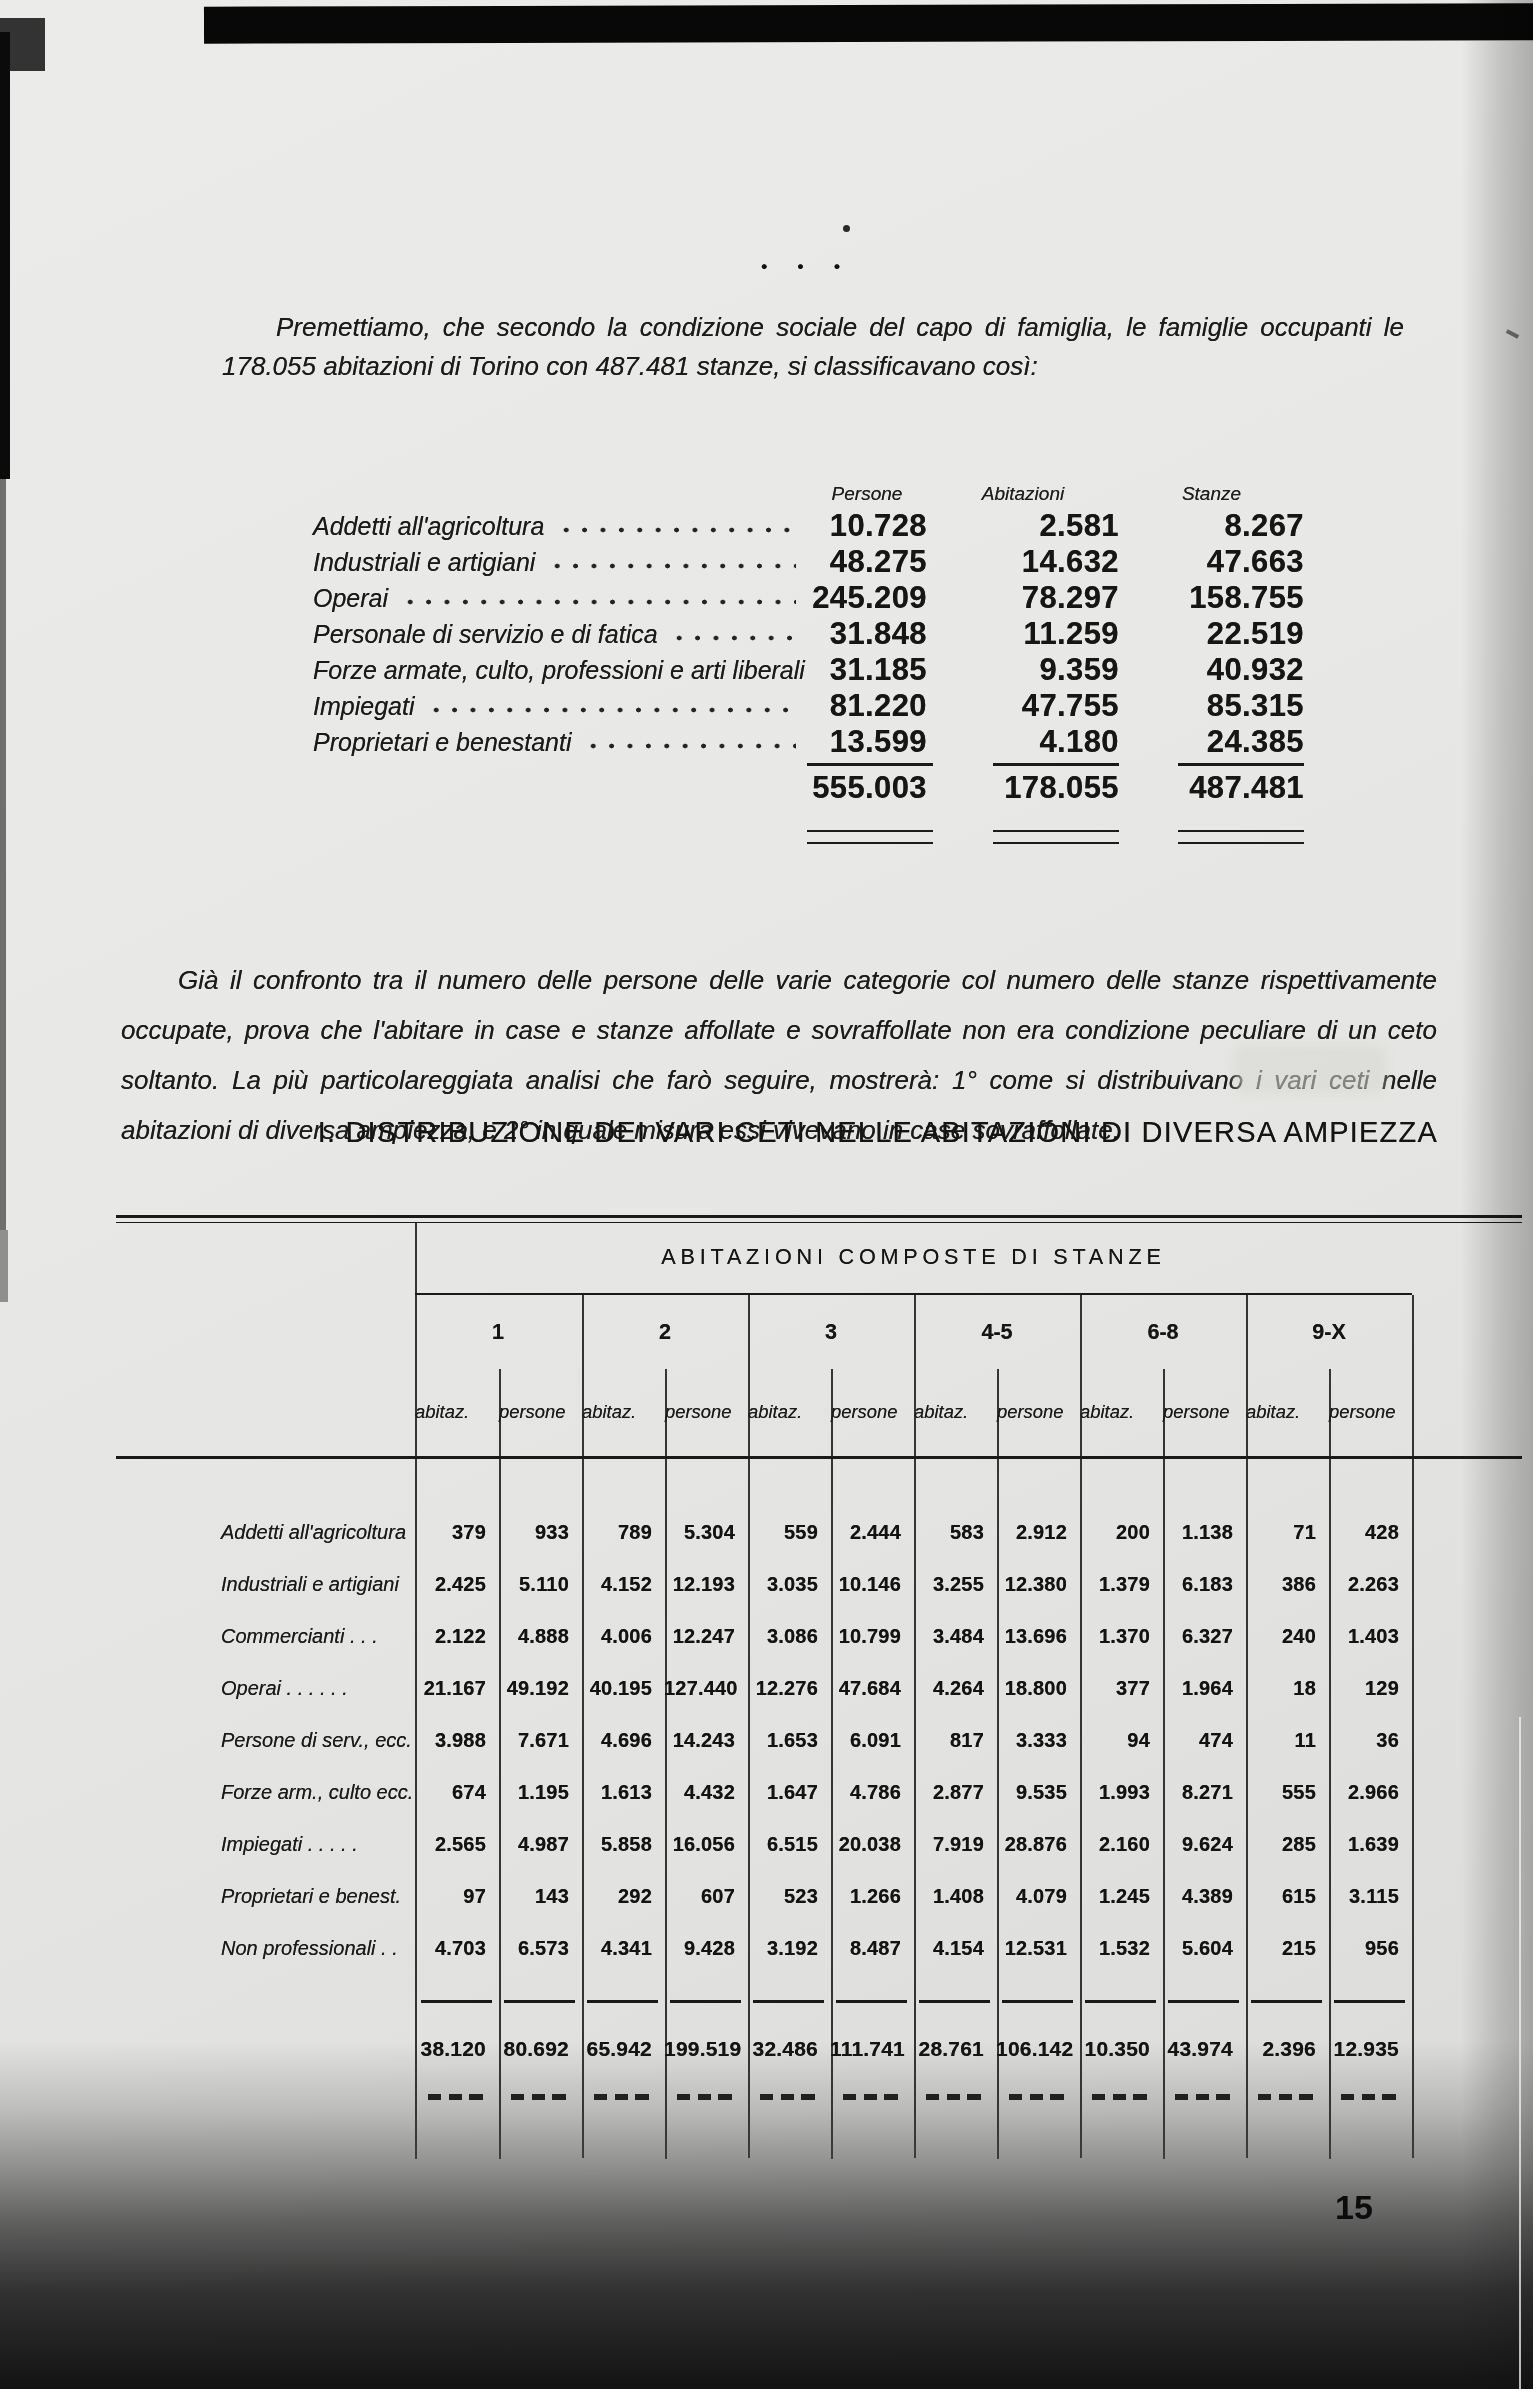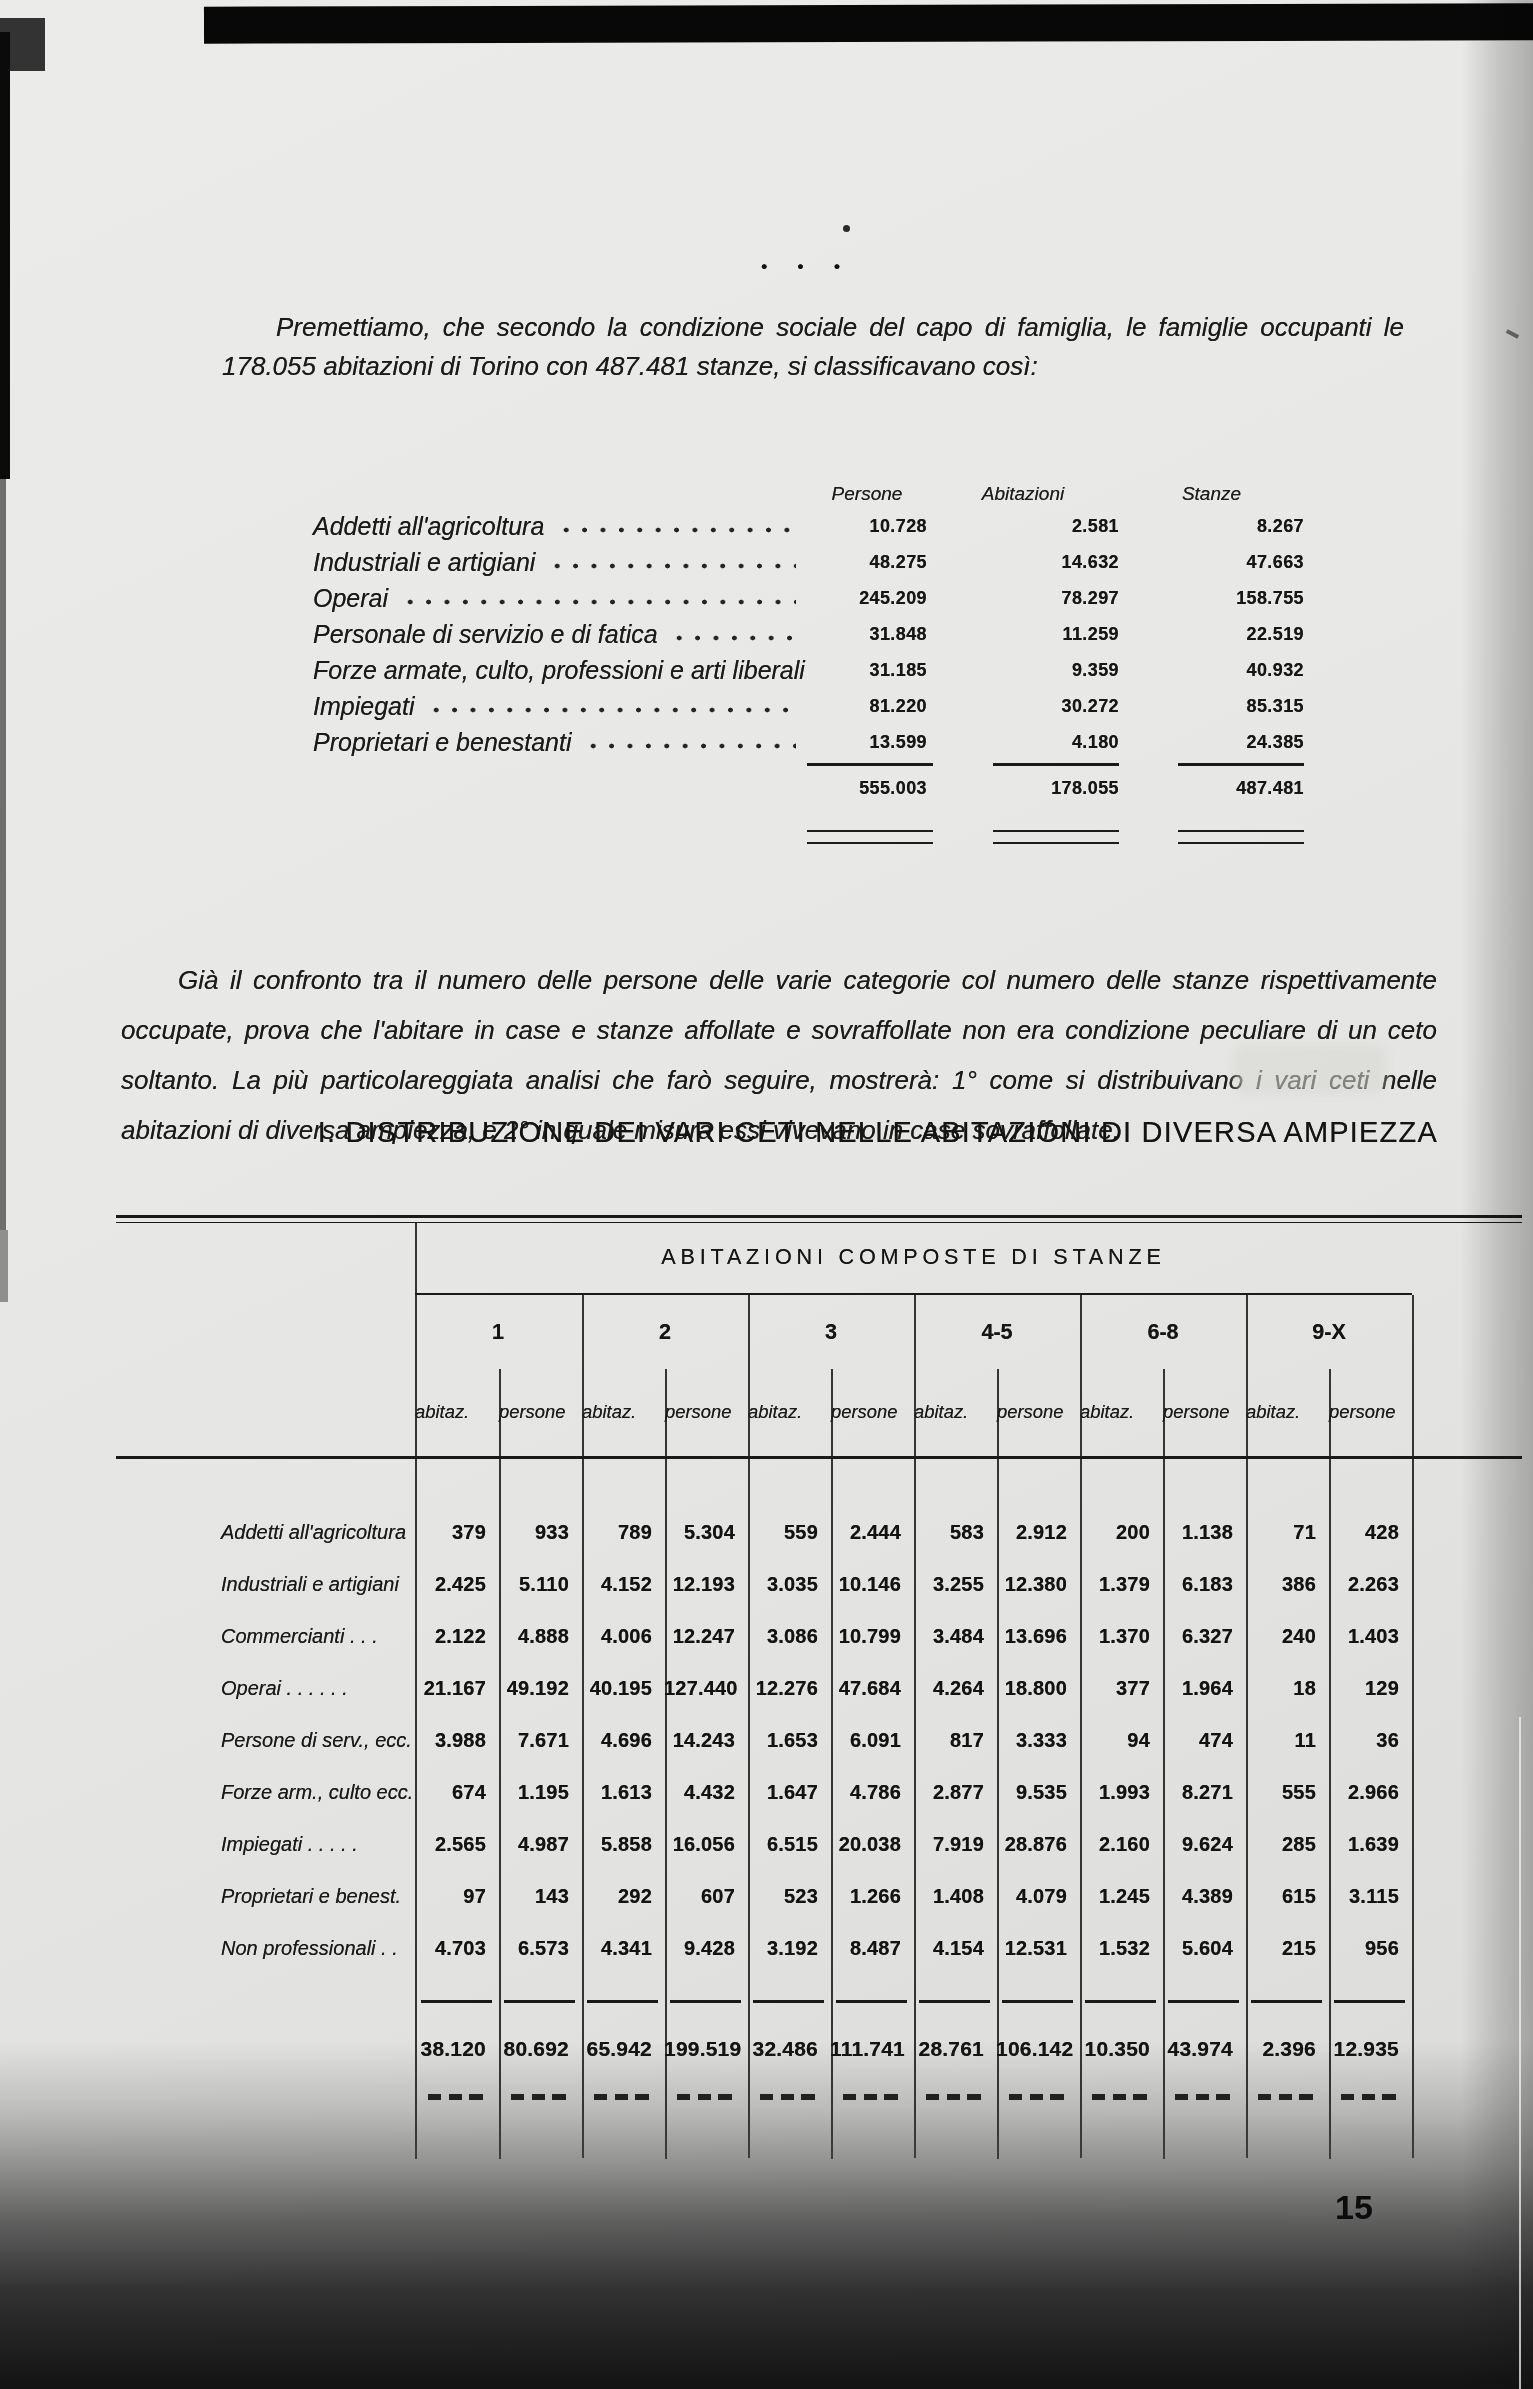--- a/index.html
+++ b/index.html
@@ -33,21 +33,21 @@
   
   .t1{position:absolute;left:313px;top:474px;width:990px;}
   .t1grid{display:grid;grid-template-columns:494px 120px 192px 185px;}
   .t1head{height:34px;align-items:end;}
   .t1h{font-style:italic;font-size:19px;text-align:center;color:#1d1d1d;padding-bottom:3.2px;}
   .t1row{height:36px;align-items:center;}
   .t1label{display:flex;align-items:baseline;font-style:italic;font-size:25px;color:#1a1a1a;white-space:nowrap;}
   .leader{flex:1;height:9.6px;margin:0 11.2px 1.6px 12.8px;
     background-image:radial-gradient(circle,#242424 2.1px,rgba(0,0,0,0) 2.6px);
     background-size:18.4px 9.6px;background-position:left bottom;background-repeat:repeat-x;}
-  .t1num{text-align:right;font-size:18px;font-weight:700;letter-spacing:0.4px;color:#161616;}
+  .t1num{text-align:right;font-size:31px;font-weight:700;letter-spacing:0.4px;color:#161616;}
   .t1rule{height:3.2px;background:#1a1a1a;margin:3.2px 0 0 auto;width:126px;}
   .t1total-row{height:42px;align-items:center;margin-top:1px;}
   .t1dbl{height:9.6px;border-top:2.4px solid #1c1c1c;border-bottom:2.4px solid #1c1c1c;margin:21px 0 0 auto;width:126px;}
   
   .heading{position:absolute;left:112px;top:1116px;width:1326px;text-align:right;
     font-size:29px;letter-spacing:1.2px;color:#141414;white-space:nowrap;}
   
   .t2{position:absolute;left:116px;top:1212px;width:1406px;height:966px;}
   .hrule{position:absolute;background:#1a1a1a;}
   .t2title{position:absolute;left:299px;top:32px;width:997px;text-align:center;
@@ -142,21 +142,21 @@
       <div class="t1num ink">31.185</div>
       <div class="t1num ink">9.359</div>
       <div class="t1num ink">40.932</div>
     </div>
     <div class="t1grid t1row">
       <div class="t1label ink">
           <span>Impiegati</span>
           <span class="leader"></span>
         </div>
       <div class="t1num ink">81.220</div>
-      <div class="t1num ink">30.272</div>
+      <div class="t1num ink">47.755</div>
       <div class="t1num ink">85.315</div>
     </div>
     <div class="t1grid t1row">
       <div class="t1label ink">
           <span>Proprietari e benestanti</span>
           <span class="leader"></span>
         </div>
       <div class="t1num ink">13.599</div>
       <div class="t1num ink">4.180</div>
       <div class="t1num ink">24.385</div>

